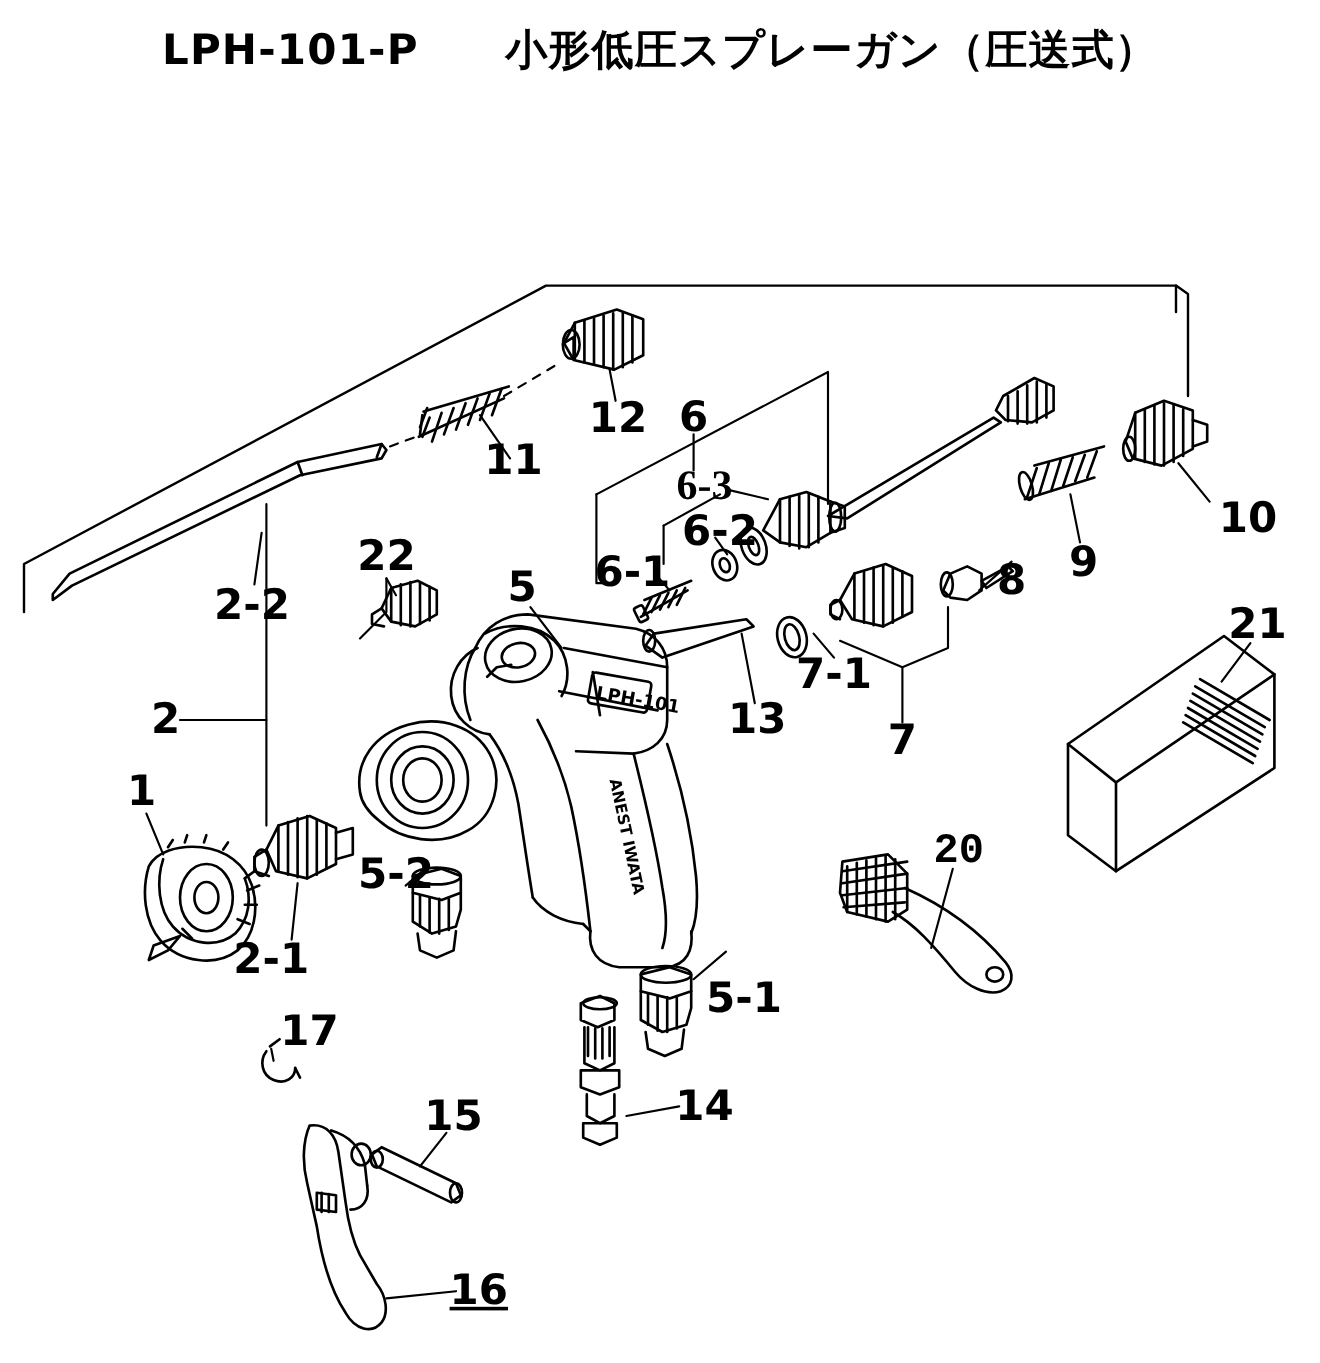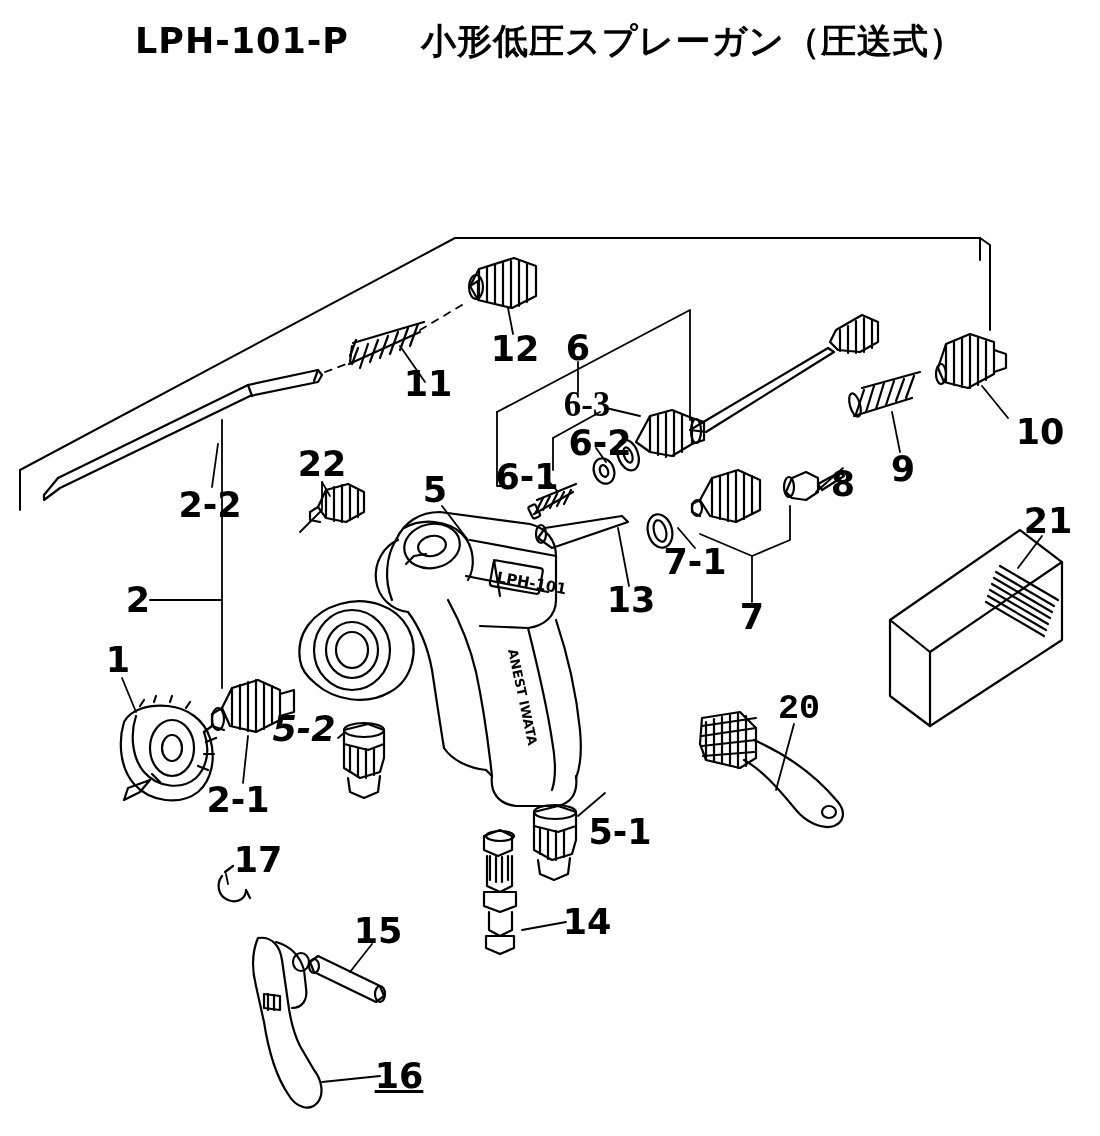--- a/index.html
+++ b/index.html
@@ -350,25 +350,25 @@
       <g stroke="none" fill="#000">
         <text x="496" y="582" font-family="DejaVu Sans, sans-serif" font-size="15" font-weight="700" transform="rotate(10 496 582)">LPH-101</text>
         <text x="508" y="650" font-family="DejaVu Sans, sans-serif" font-size="13" font-weight="700" transform="rotate(78 508 650)">ANEST IWATA</text>
       </g>
 
     </g>
   </svg>
 
   <div class="callout" style="left:118px; top:660px;">1</div>
   <div class="callout" style="left:138px; top:600px;">2</div>
-  <div class="callout" style="left:238px; top:800px;">2-1</div>
+  <div class="callout" style="left:226px; top:800px;">2-1</div>
   <div class="callout" style="left:210px; top:505px;">2-2</div>
   <div class="callout" style="left:435px; top:490px;">5</div>
   <div class="callout" style="left:620px; top:784px;margin-top:48px;">5-1</div>
-  <div class="callout" style="left:304px; top:729px;font-style:italic;">5-2</div>
+  <div class="callout" style="left:330px; top:729px;">5-2</div>
   <div class="callout" style="left:578px; top:348px;">6</div>
   <div class="callout" style="left:527px; top:477px;">6-1</div>
   <div class="callout" style="left:600px; top:443px;">6-2</div>
   <div class="callout" style="left:587px; top:405px;font-family:Liberation Serif, serif;">6-3</div>
   <div class="callout" style="left:752px; top:617px;">7</div>
   <div class="callout" style="left:695px; top:562px;">7-1</div>
   <div class="callout" style="left:843px; top:484px;">8</div>
   <div class="callout" style="left:903px; top:469px;">9</div>
   <div class="callout" style="left:1040px; top:432px;">10</div>
   <div class="callout" style="left:428px; top:384px;">11</div>

